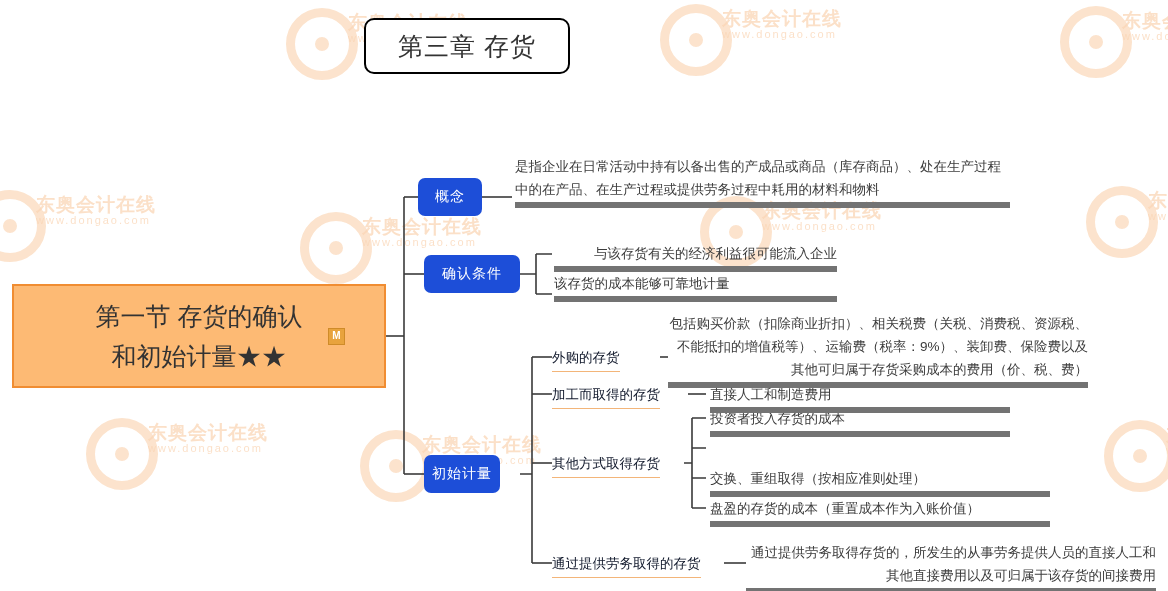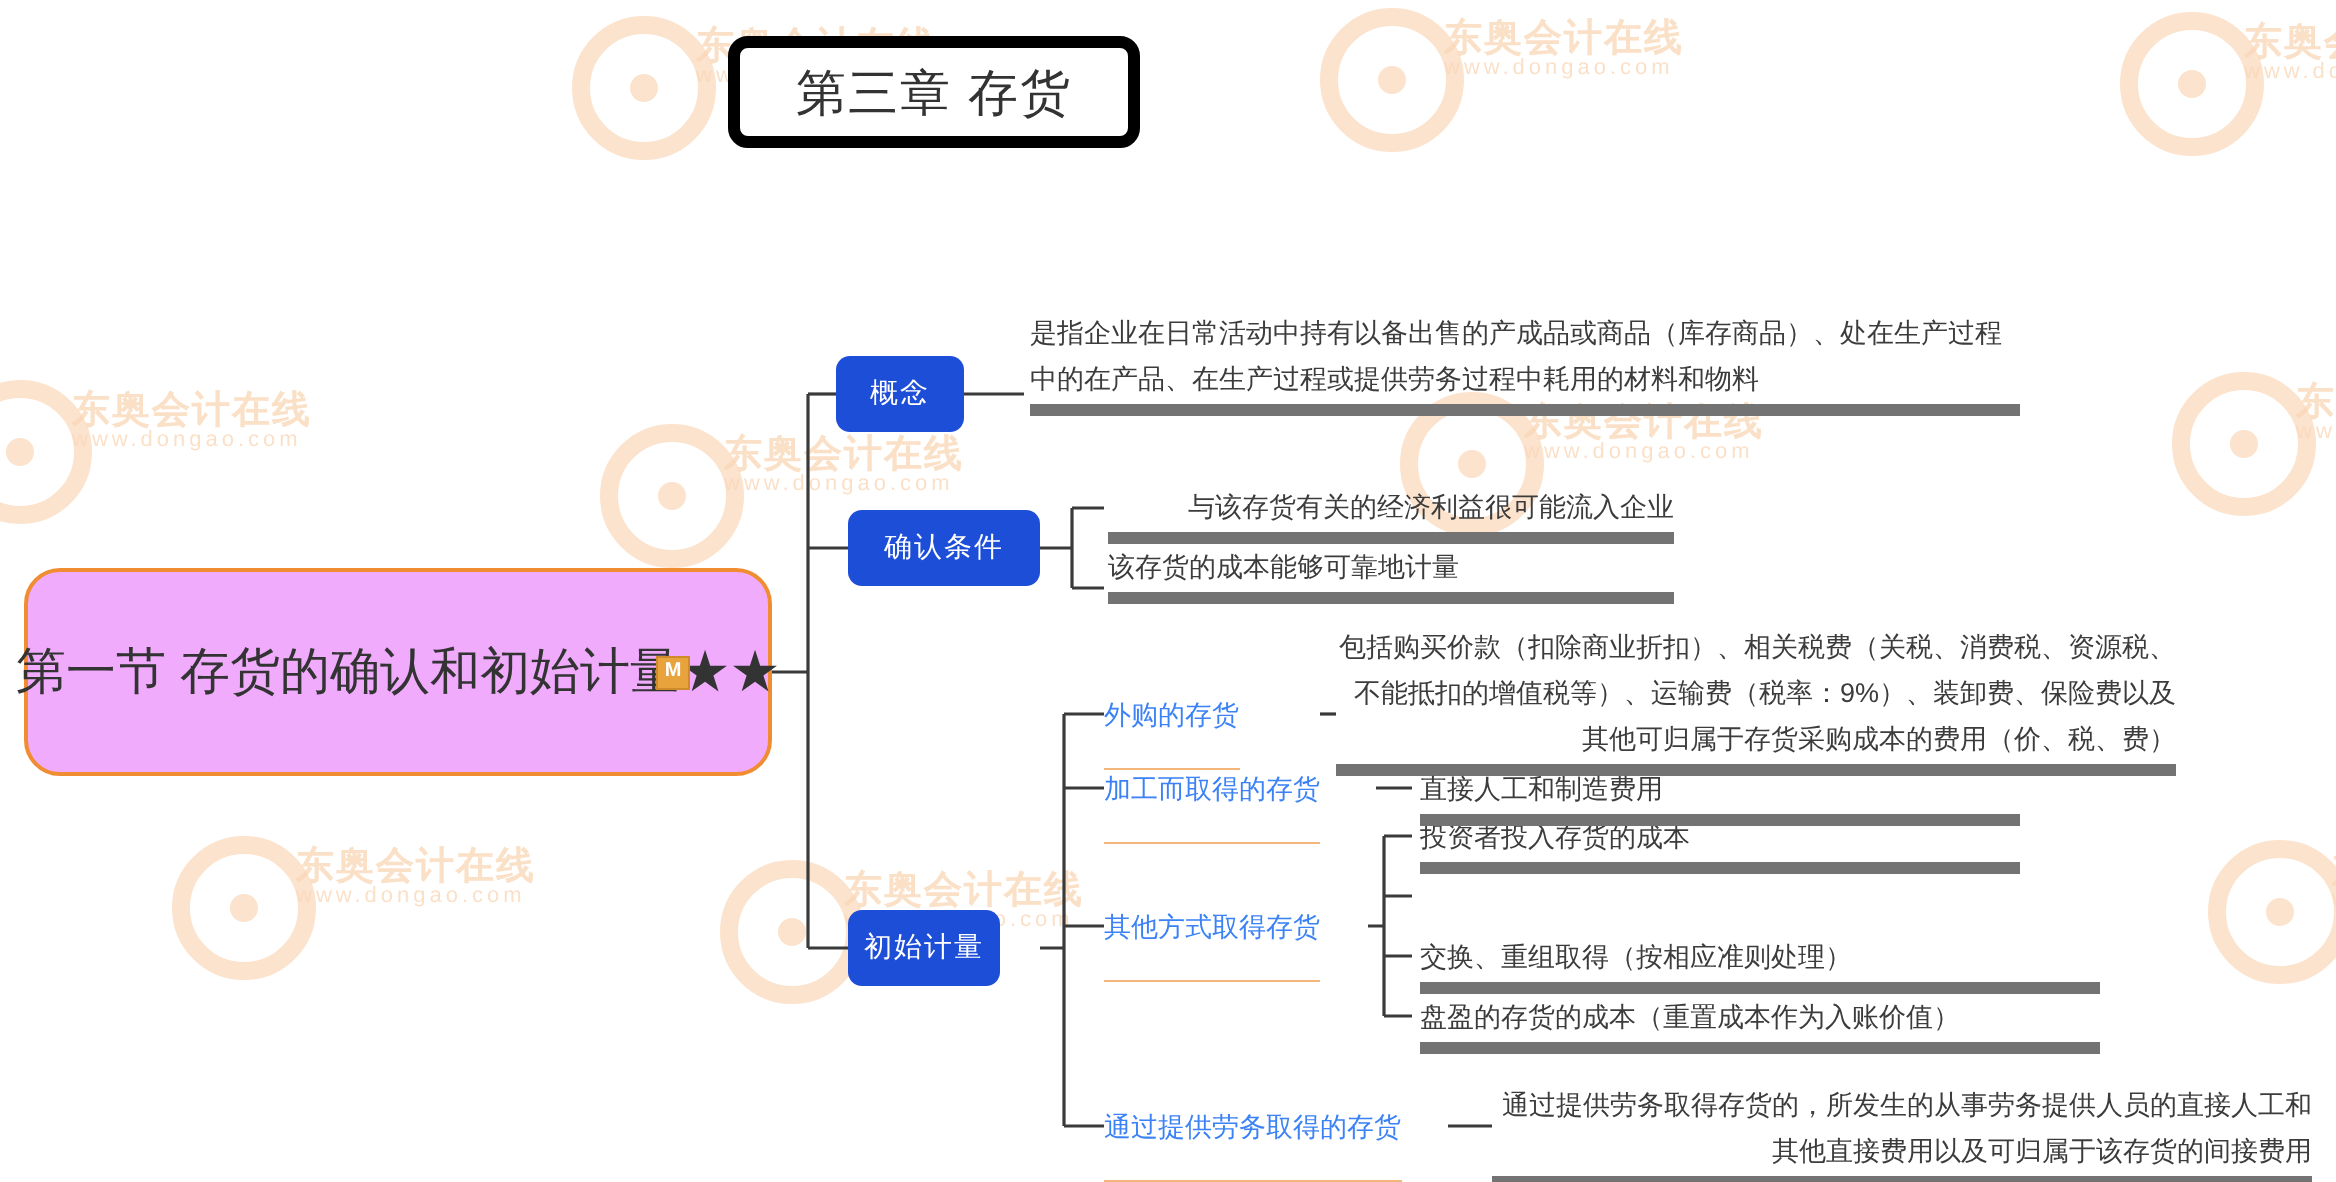--- a/index.html
+++ b/index.html
@@ -54,37 +54,37 @@
     position:absolute;
     box-sizing:border-box;
     display:flex;
     align-items:center;
     justify-content:center;
     text-align:center;
   }
   .chapter-title {
     left:364px; top:18px;
     width:206px; height:56px;
-    border:6px solid #000000;
+    border:2px solid #000000;
     border-radius:10px;
     background:#ffffff;
     font-size:25px;
     color:#333;
     letter-spacing:1px;
   }
   .root-node {
     left:12px; top:284px;
     width:374px; height:104px;
     border:2px solid #f08d32;
-    border-radius:18px;
-    background:#f0abfc;
+    border-radius:0;
+    background:#fdba74;
     font-size:25px;
     color:#333;
     line-height:40px;
-    flex-direction:row;
+    flex-direction:column;
     padding:6px 10px;
   }
   .root-node .ln { display:block; white-space:nowrap; }
 
   .badge-m {
     position:absolute;
     left:328px; top:328px;
     width:15px; height:15px;
     background:#e8a33d;
     border:1px solid #cf8b29;
@@ -118,24 +118,24 @@
     padding-bottom:1px;
     white-space:nowrap;
   }
   .leaf.wrap { white-space:normal; }
 
   
   .l3 {
     position:absolute;
     font-size:13.5px;
     line-height:20px;
-    color:#3b82f6;
+    color:#0f172a;
     border-bottom:1px solid #f3b579;
     white-space:nowrap;
-    padding-bottom:16px;
+    padding-bottom:3px;
   }
 
   svg.links { position:absolute; left:0; top:0; width:1168px; height:591px; }
 </style>
 </head>
 <body>
 
 <div id="canvas">
 
   <div>

